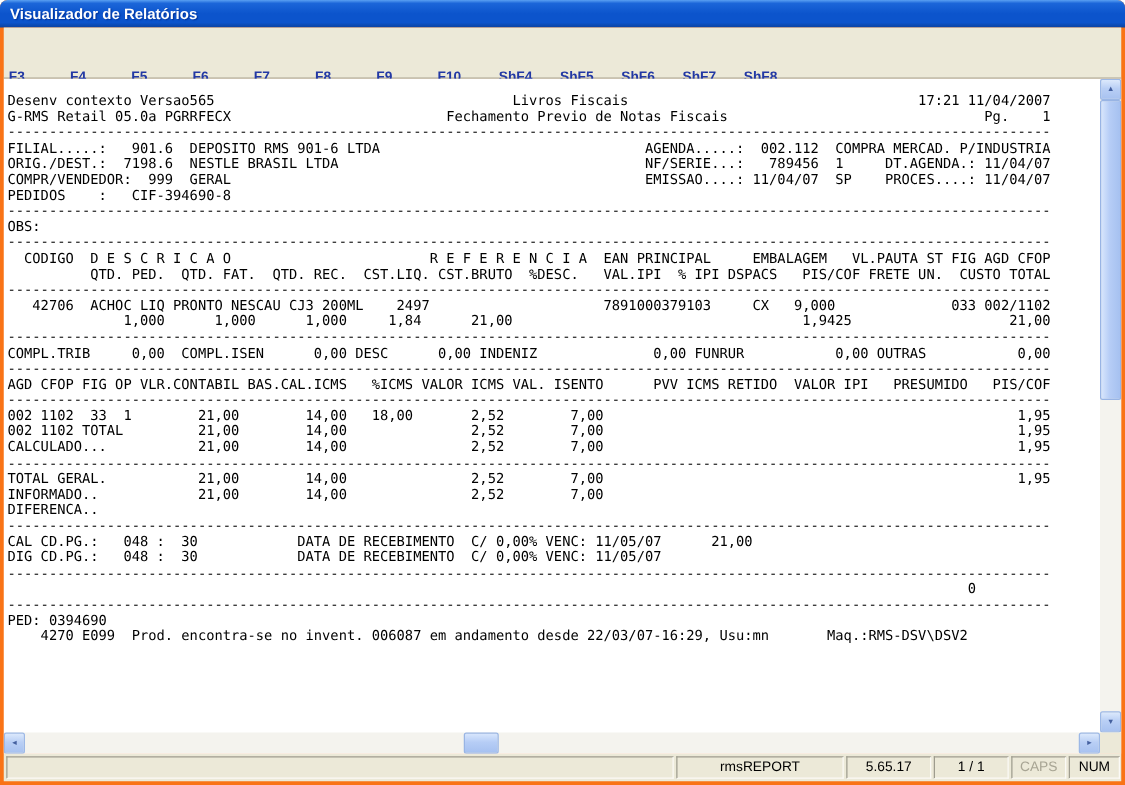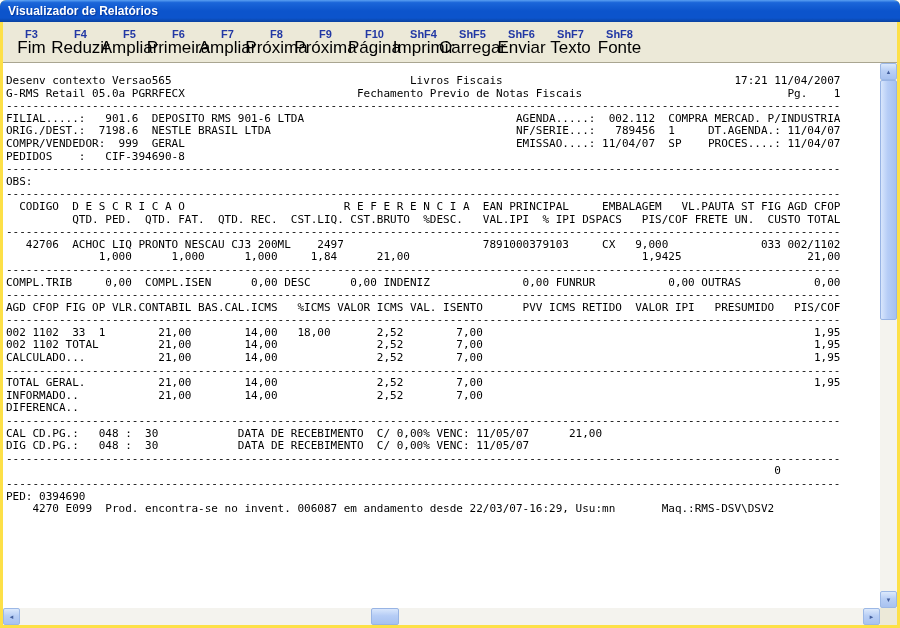--- a/index.html
+++ b/index.html
@@ -1,28 +1,28 @@
 <!DOCTYPE html>
 <html><head>
 <meta charset="utf-8">
 <style>
   * { margin:0; padding:0; box-sizing:border-box; }
   html,body { width:900px; height:628px; overflow:hidden; background:#fff;
               font-family:"Liberation Sans", sans-serif; }
   .window { width:900px; height:628px; display:flex; flex-direction:column;
-            background:#fde047; padding:0 3px 3px 3px; border-radius:6px 6px 0 0; }
+            background:#f97316; padding:0 3px 3px 3px; border-radius:6px 6px 0 0; }
   .titlebar { height:22px; flex:0 0 22px; margin:0 -3px; border-radius:6px 6px 0 0;
               background:linear-gradient(180deg,#5AA0F2 0%,#1B66D9 12%,#0C54CC 50%,#0C54CC 82%,#0A42A0 100%);
               display:flex; align-items:center; padding:0 8px; }
   .title-text { color:#fff; font-size:12px; font-weight:bold;
                 text-shadow:1px 1px 1px #00349C; }
   .toolbar { height:41px; flex:0 0 41px; background:#ECE9D8;
              border-bottom:1px solid #A9A591; display:flex; padding:3px 0 0 4px; }
-  .tb-item { width:49px; display:flex; flex-direction:column; align-items:center;
-             padding-top:3px; cursor:default; }
+  .tb-item { width:49px; display:flex; flex-direction:column; 
+             padding-top:3px; cursor:default;margin-top:28px; }
   .tb-key { font-size:11px; font-weight:bold; color:#2238A4; line-height:13px; }
   .tb-label { font-size:17px; color:#000; line-height:14px; }
   .content { flex:1 1 auto; position:relative; background:#fff; overflow:hidden; }
   .report { position:absolute; left:0; top:0; right:17px; bottom:17px;
             overflow:hidden; padding:12px 0 0 3px; white-space:pre; color:#000;
             font-family:"DejaVu Sans Mono", monospace; font-size:11px; line-height:12.6px; }
   .vscroll { position:absolute; top:0; right:0; bottom:17px; width:17px; background:#F4F3EE; }
   .hscroll { position:absolute; left:0; right:17px; bottom:0; height:17px; background:#F4F3EE; }
   .corner  { position:absolute; right:0; bottom:0; width:17px; height:17px; background:#ECE9D8; }
   .sbtn { width:17px; height:17px; display:flex; align-items:center; justify-content:center;
@@ -166,13 +166,21 @@
         </div>
       <div class="hthumb"></div>
       <div class="sbtn right">
           <span>►</span>
         </div>
     </div>
 
     <div class="corner"></div>
   </div>
 
+  <div class="statusbar">
+    <div class="panel main"></div>
+    <div class="panel app">rmsREPORT</div>
+    <div class="panel ver">5.65.17</div>
+    <div class="panel page">1 / 1</div>
+    <div class="panel caps">CAPS</div>
+    <div class="panel num">NUM</div>
+  </div>
 </div>
 
 </body></html>

